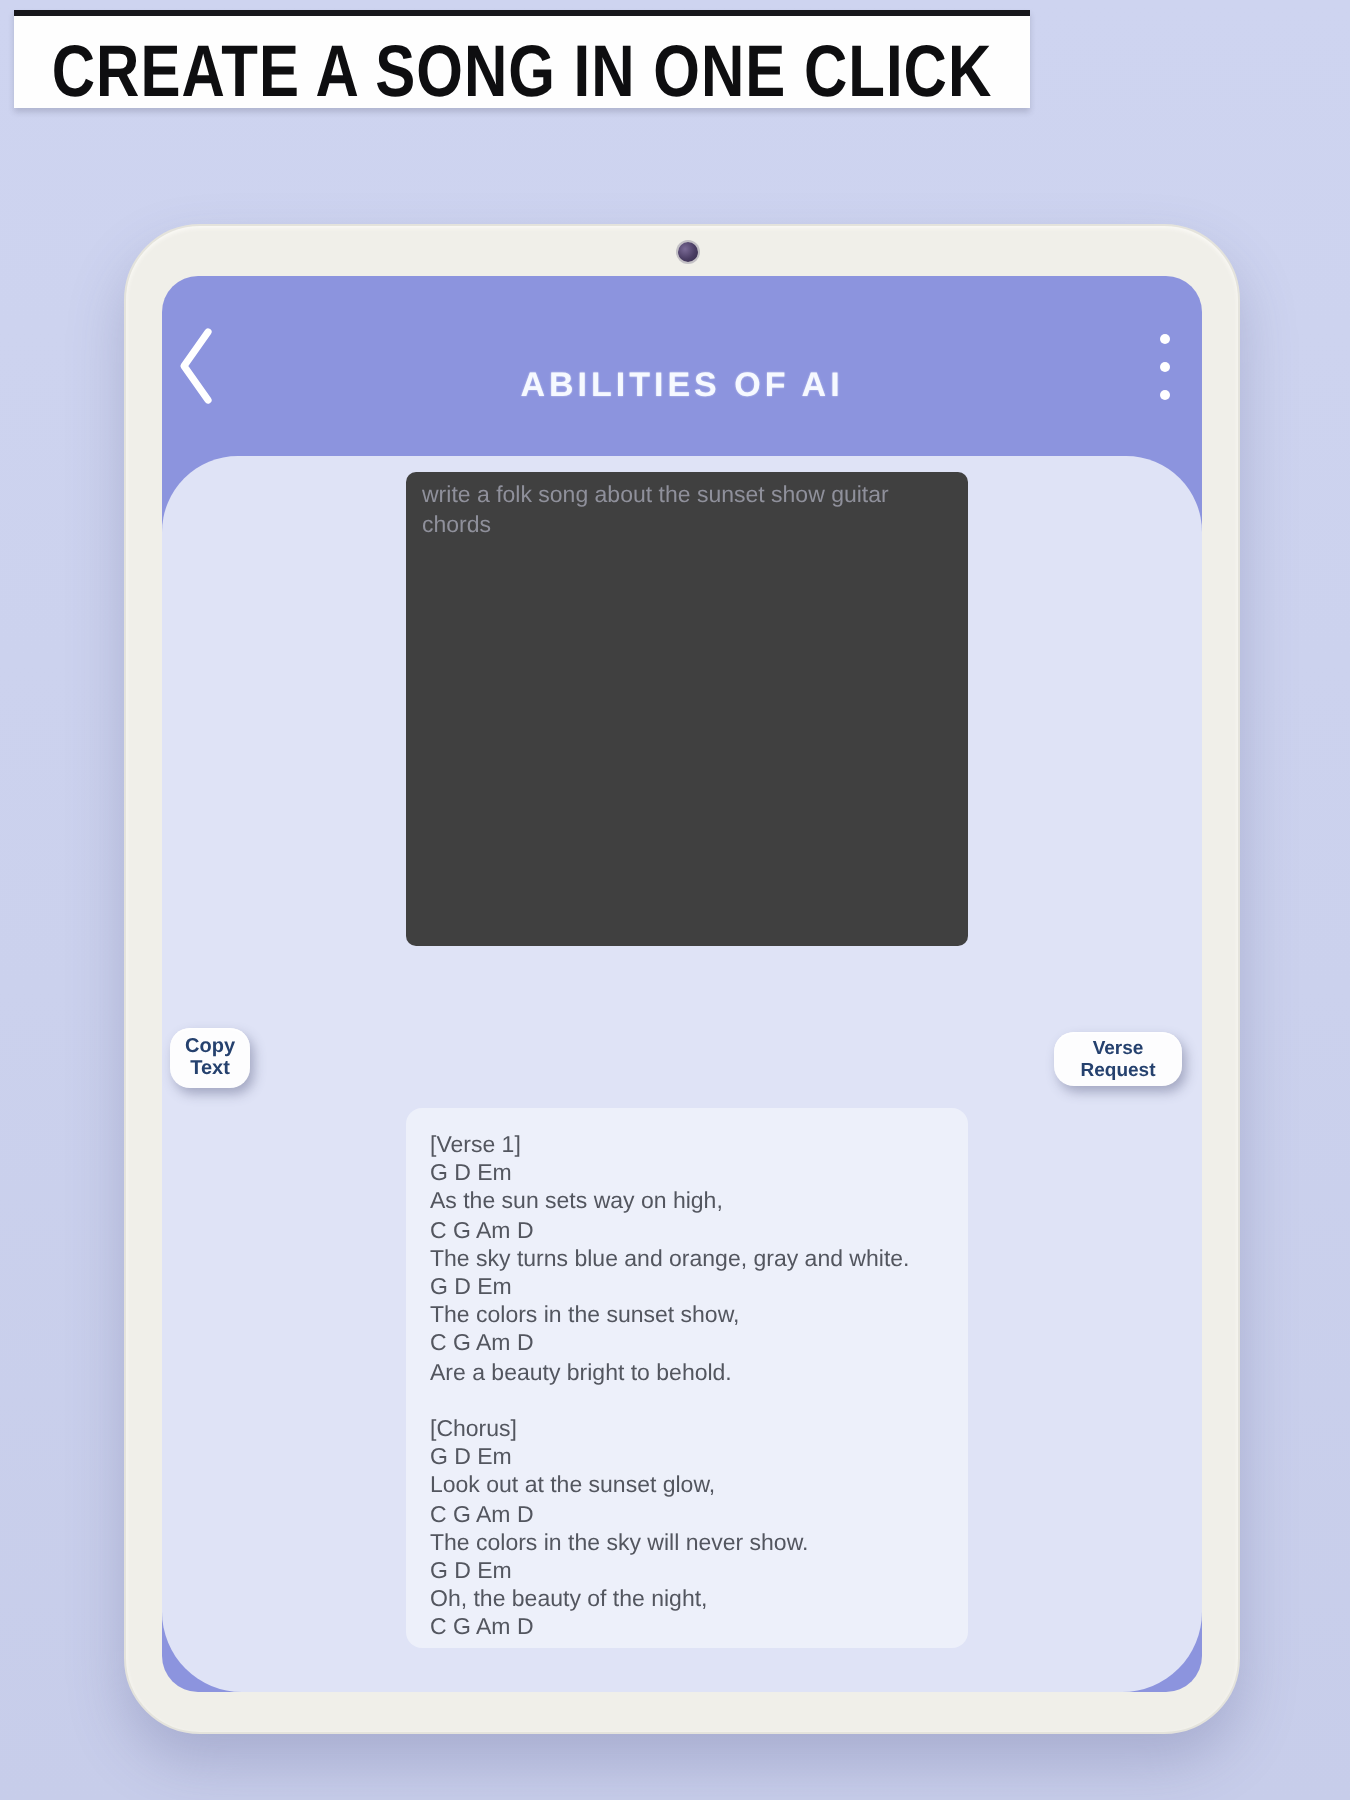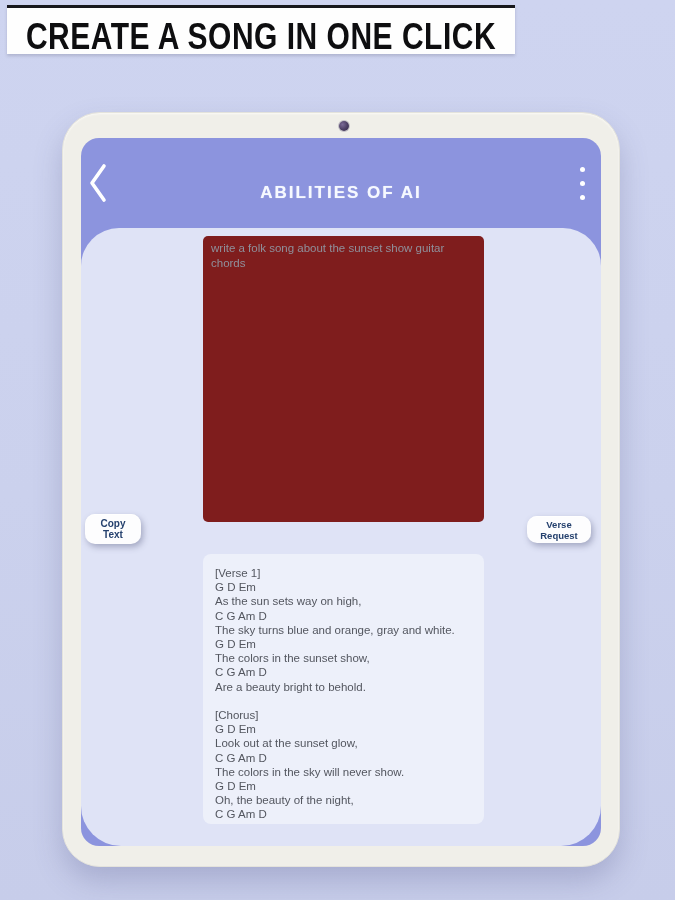--- a/index.html
+++ b/index.html
@@ -34,30 +34,30 @@
              color:#f6f9ff;font-weight:700;font-size:17px;letter-spacing:2px;
              text-shadow:0 0 1px rgba(255,255,255,.6);}
   .kebab{position:absolute;right:10px;top:29px;width:18px;height:42px;
          display:flex;flex-direction:column;align-items:center;gap:9px;cursor:pointer;background:none;border:none;padding:0;}
   .kebab i{width:5px;height:5px;border-radius:50%;background:#ffffff;display:block;}
 
   
   .panel{position:absolute;left:0;top:90px;width:520px;height:618px;
          background:#dfe3f6;border-radius:38px 38px 40px 40px;}
 
-  .prompt-box{position:absolute;left:122px;top:8px;width:281px;height:286px;
-              background:#7f1d1d;border-radius:5px;box-sizing:border-box;
+  .prompt-box{position:absolute;left:122px;top:8px;width:281px;height:237px;
+              background:#404040;border-radius:5px;box-sizing:border-box;
               padding:5px 8px;color:#8f909b;font-size:11.5px;line-height:15px;
               overflow:hidden;resize:none;border:none;font-family:"Liberation Sans",sans-serif;}
 
   .chip-btn{position:absolute;background:#fdfdfe;border:none;border-radius:10px;
             box-shadow:2px 3px 6px rgba(90,95,130,.45),0 1px 1px rgba(255,255,255,.9) inset;
             color:#25416e;font-weight:700;font-family:"Liberation Sans",sans-serif;
             display:flex;align-items:center;justify-content:center;cursor:pointer;}
-  .copy-btn{left:4px;top:286px;width:56px;height:30px;font-size:10px;}
+  .copy-btn{left:4px;top:286px;width:40px;height:30px;font-size:10px;}
   .send-btn{left:446px;top:288px;width:64px;height:27px;font-size:9.5px;}
 
   .output-box{position:absolute;left:122px;top:326px;width:281px;height:270px;
               background:#edf0fa;border-radius:8px;box-sizing:border-box;
               padding:12px 12px;color:#53565f;font-size:11.5px;line-height:14.2px;
               white-space:pre-line;overflow:hidden;}
 </style>
 </head>
 <body>
 

